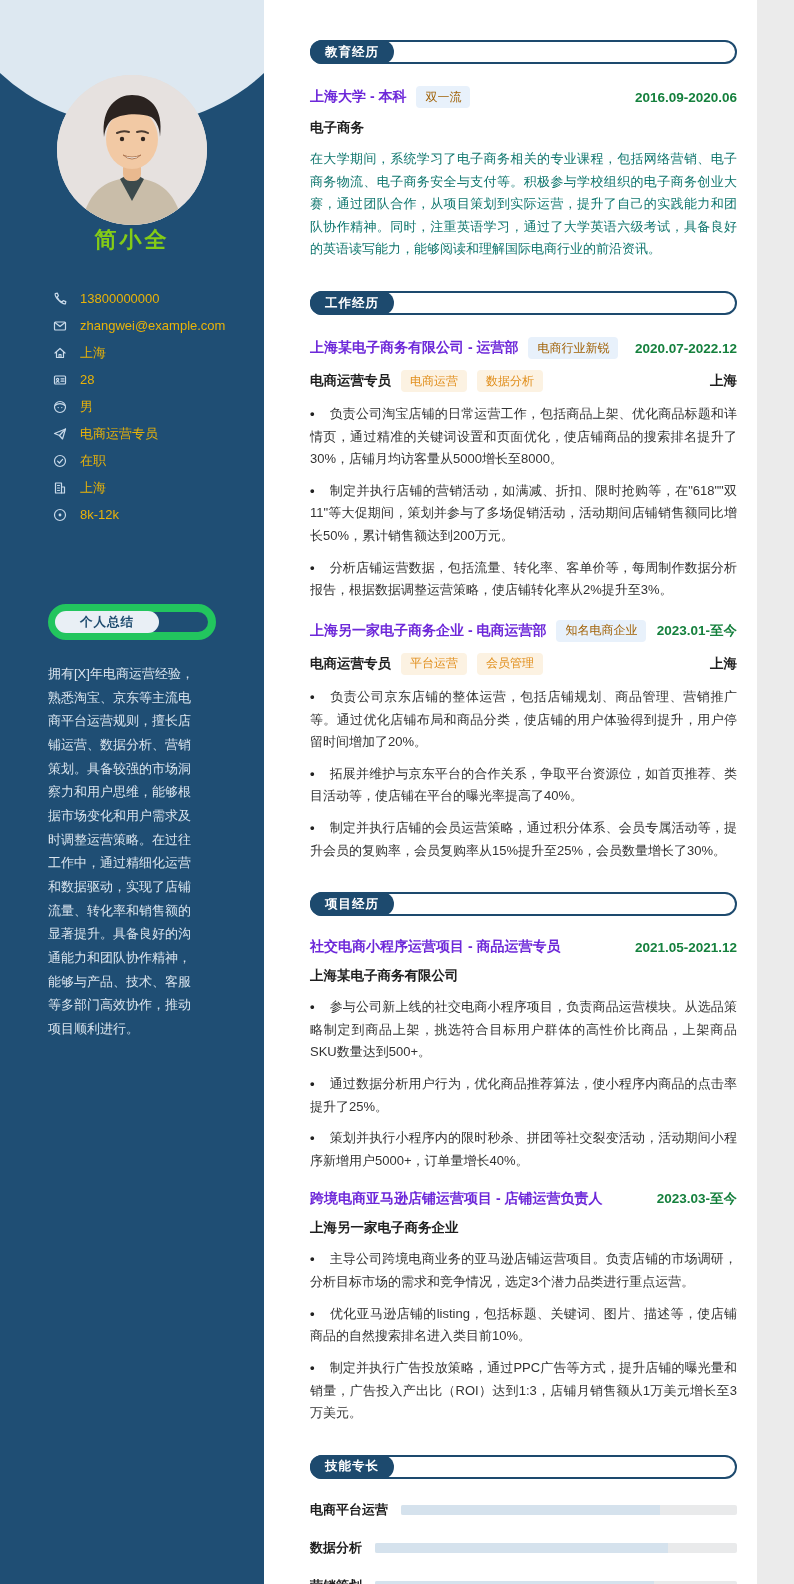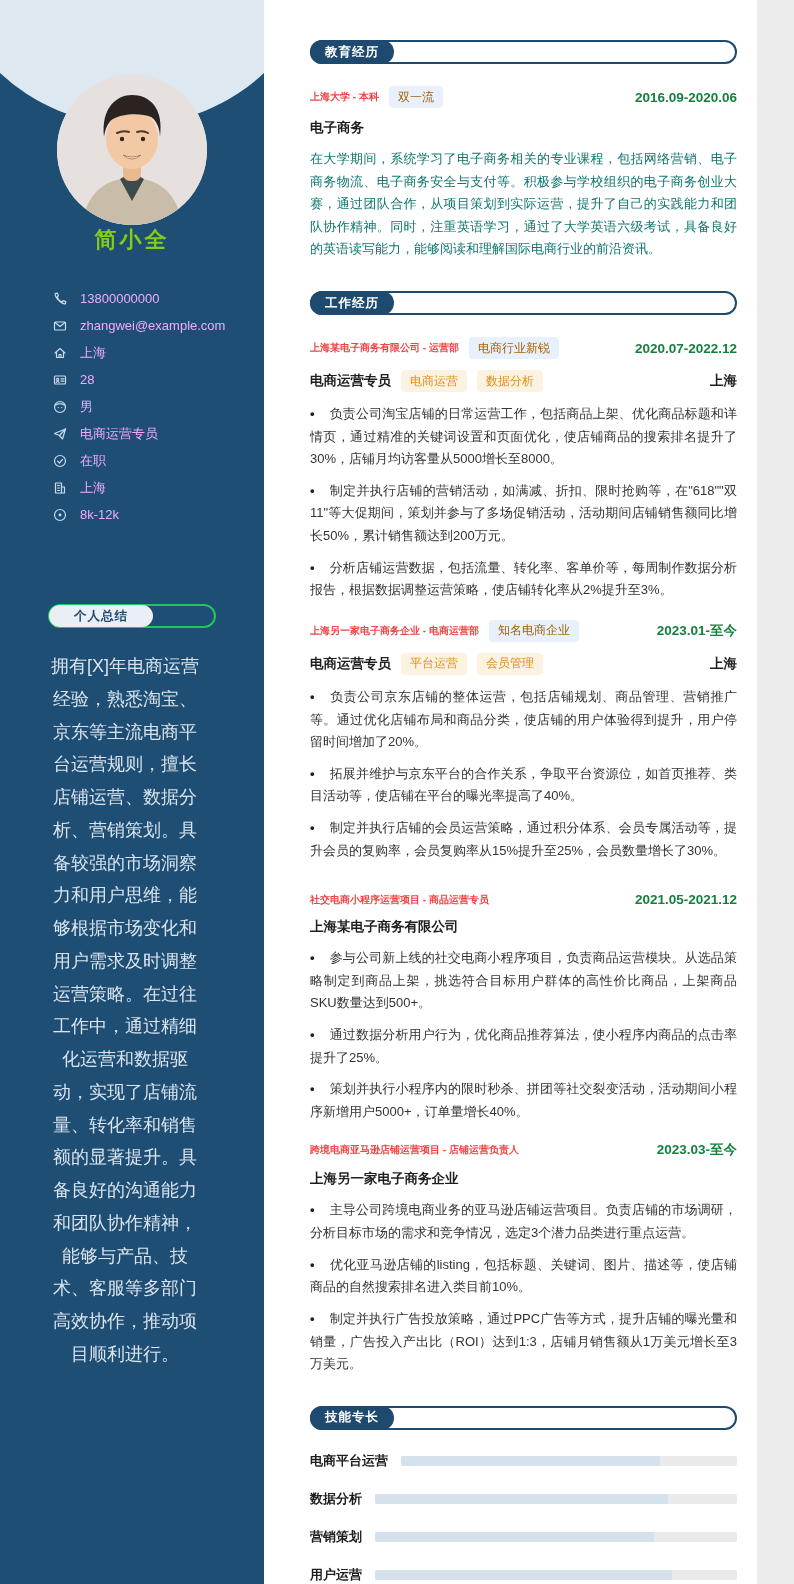--- a/index.html
+++ b/index.html
@@ -8,39 +8,39 @@
   .page { width:794px; min-height:1584px; display:flex; margin:0; background:#EBEBEB; }
 
   
   .sidebar { width:264px; min-height:1584px; background:#1F4E74; position:relative; overflow:hidden; flex-shrink:0; }
   .hero-ellipse { position:absolute; top:-245px; left:-58px; width:380px; height:370px; border-radius:50%; background:#DDE8F1; }
   .avatar { position:relative; width:150px; height:150px; border-radius:50%; margin:75px auto 0; overflow:hidden; background:#E3DEDC; z-index:1; }
   .avatar svg { display:block; width:100%; height:100%; }
   .name { color:#84cc16; font-size:22px; font-weight:700; text-align:center; letter-spacing:3px; }
 
   .contacts { list-style:none; margin-top:30px; padding:0 20px 0 52px; }
-  .contact { display:flex; align-items:center; gap:13px; height:27px; color:#f0abfc; font-size:13px; }
+  .contact { display:flex; align-items:center; gap:13px; height:27px; color:#eab308; font-size:13px; }
   .cicon { width:15px; height:15px; display:inline-flex; align-items:center; justify-content:center; flex-shrink:0; }
   .cicon svg { width:14px; height:14px; stroke:#C9DAEA; fill:none; stroke-width:1.2; stroke-linecap:round; stroke-linejoin:round; }
 
-  .sum-header { margin:76px 48px 0; height:24px; border:2px solid #22c55e; border-radius:999px; position:relative; }
+  .sum-header { margin:76px 48px 0; height:36px; border:8px solid #22c55e; border-radius:999px; position:relative; }
   .sum-tab { position:absolute; left:-1px; top:-1px; bottom:-1px; width:104px; background:#E9EFF5; color:#1D4A6E; border-radius:999px; display:flex; align-items:center; justify-content:center; font-size:12.5px; font-weight:700; letter-spacing:1px; }
-  .summary { margin:22px 62px 0 48px; color:#D9E4EE; font-size:18px; line-height:1.82;text-align:center; }
+  .summary { margin:22px 62px 0 48px; color:#D9E4EE; font-size:13px; line-height:1.82; }
 
   
   .main { width:493px; background:#FFFFFF; padding:40px 20px 30px 46px; flex-shrink:0; }
   .gutter { width:37px; background:#EBEBEB; flex-shrink:0; }
 
   .sec { margin-bottom:30px; }
   .sec-header { height:24px; border:2px solid #1D4A6E; border-radius:999px; background:#FFFFFF; position:relative; margin-bottom:22px; }
   .sec-tab { position:absolute; left:-2px; top:-2px; bottom:-2px; width:84px; background:#1D4A6E; color:#FFFFFF; border-radius:999px; display:flex; align-items:center; justify-content:center; font-size:12.5px; font-weight:700; letter-spacing:1px; }
 
   .row { display:flex; align-items:center; justify-content:space-between; margin-bottom:11px; }
   .row-left { display:flex; align-items:center; gap:10px; }
-  .etitle { font-size:10px; font-weight:700; color:#ef4444; }
+  .etitle { font-size:14px; font-weight:700; color:#6d28d9; }
   .subtitle { font-size:13.5px; font-weight:700; color:#1E1E1E; }
   .date { font-size:13.5px; font-weight:700; color:#15803d; white-space:nowrap; }
   .loc { font-size:13.5px; font-weight:700; color:#1E1E1E; }
 
   .badge-blue { background:#E8F1FB; color:#a16207; font-size:12px; padding:2.5px 9px; border-radius:4px; white-space:nowrap; }
   .badge-orange { background:#FCF2E2; color:#E08E1B; font-size:12px; padding:2.5px 9px; border-radius:4px; white-space:nowrap; }
 
   .para { font-size:13px; color:#0f766e; line-height:1.74; text-align:justify; margin-bottom:8px; }
   .bullet { font-size:13px; color:#333333; line-height:1.74; text-align:justify; margin-bottom:9px; }
   .b-dot { font-weight:700; color:#222; margin-right:15px; }
@@ -243,20 +243,23 @@
           </div>
           <span class="loc">上海</span>
         </div>
         <p class="bullet"><span class="b-dot">•</span><span>负责公司京东店铺的整体运营，包括店铺规划、商品管理、营销推广等。通过优化店铺布局和商品分类，使店铺的用户体验得到提升，用户停留时间增加了20%。</span></p>
         <p class="bullet"><span class="b-dot">•</span><span>拓展并维护与京东平台的合作关系，争取平台资源位，如首页推荐、类目活动等，使店铺在平台的曝光率提高了40%。</span></p>
         <p class="bullet"><span class="b-dot">•</span><span>制定并执行店铺的会员运营策略，通过积分体系、会员专属活动等，提升会员的复购率，会员复购率从15%提升至25%，会员数量增长了30%。</span></p>
       </div>
     </section>
 
     <section class="sec">
+      <div class="sec-header">
+        <span class="sec-tab">项目经历</span>
+      </div>
 
       <div class="entry">
         <div class="row">
           <span class="etitle">社交电商小程序运营项目 - 商品运营专员</span>
           <span class="date">2021.05-2021.12</span>
         </div>
         <div class="row">
           <span class="subtitle">上海某电子商务有限公司</span>
         </div>
         <p class="bullet"><span class="b-dot">•</span><span>参与公司新上线的社交电商小程序项目，负责商品运营模块。从选品策略制定到商品上架，挑选符合目标用户群体的高性价比商品，上架商品SKU数量达到500+。</span></p>

